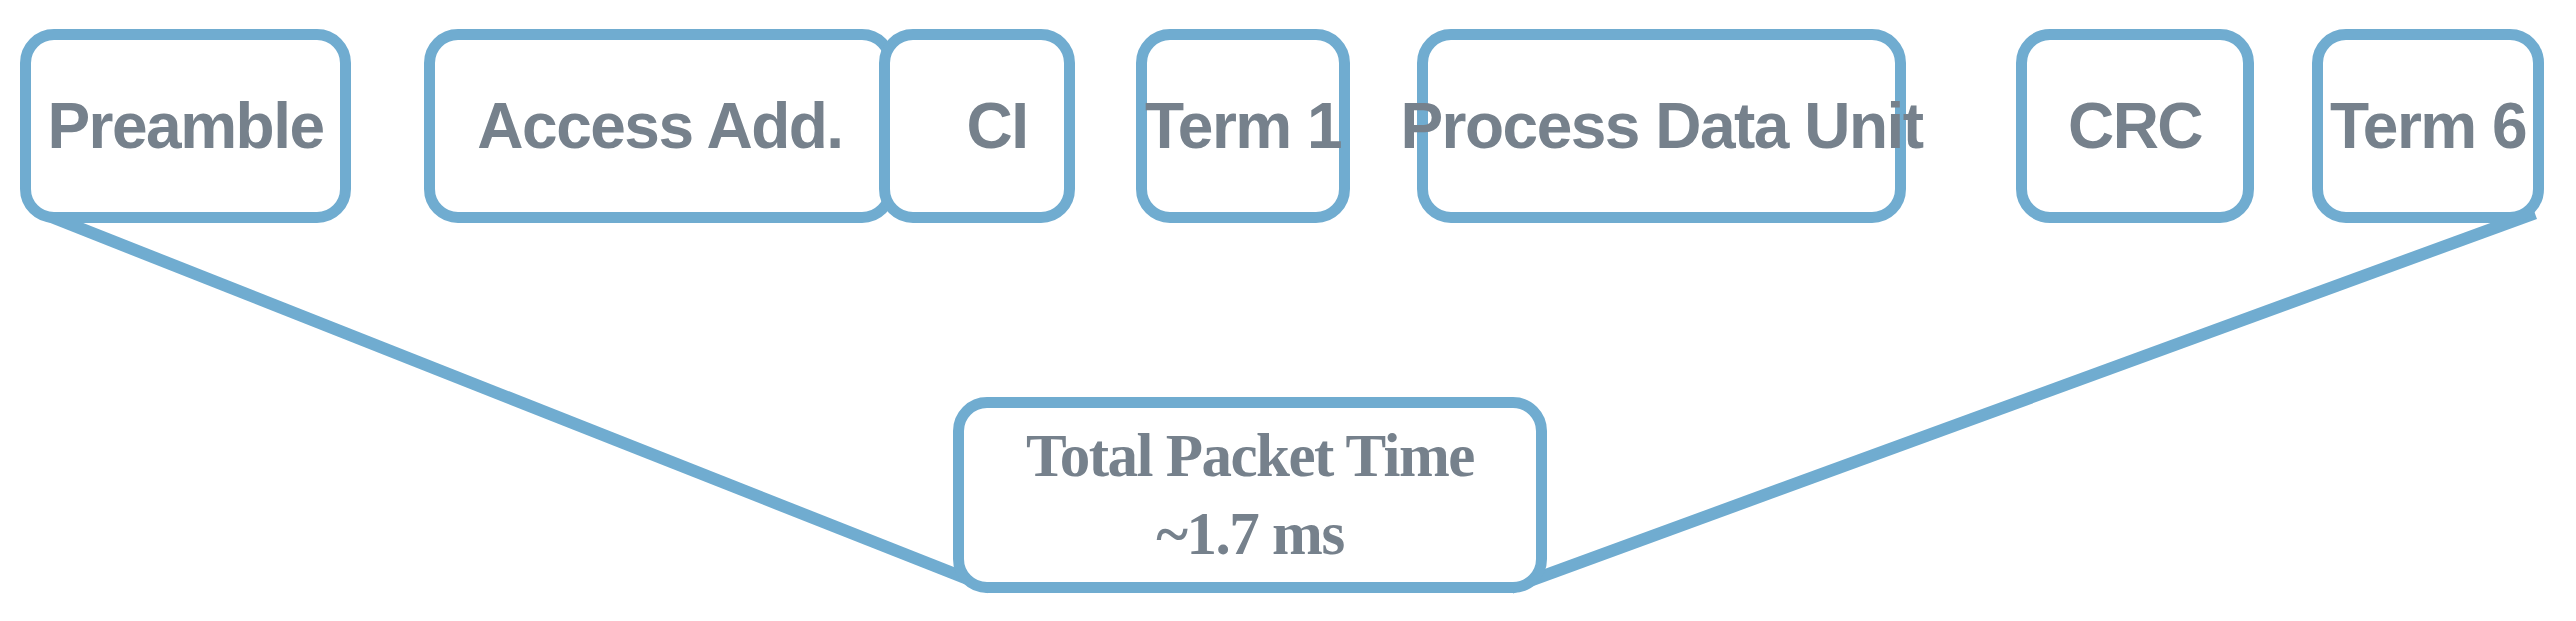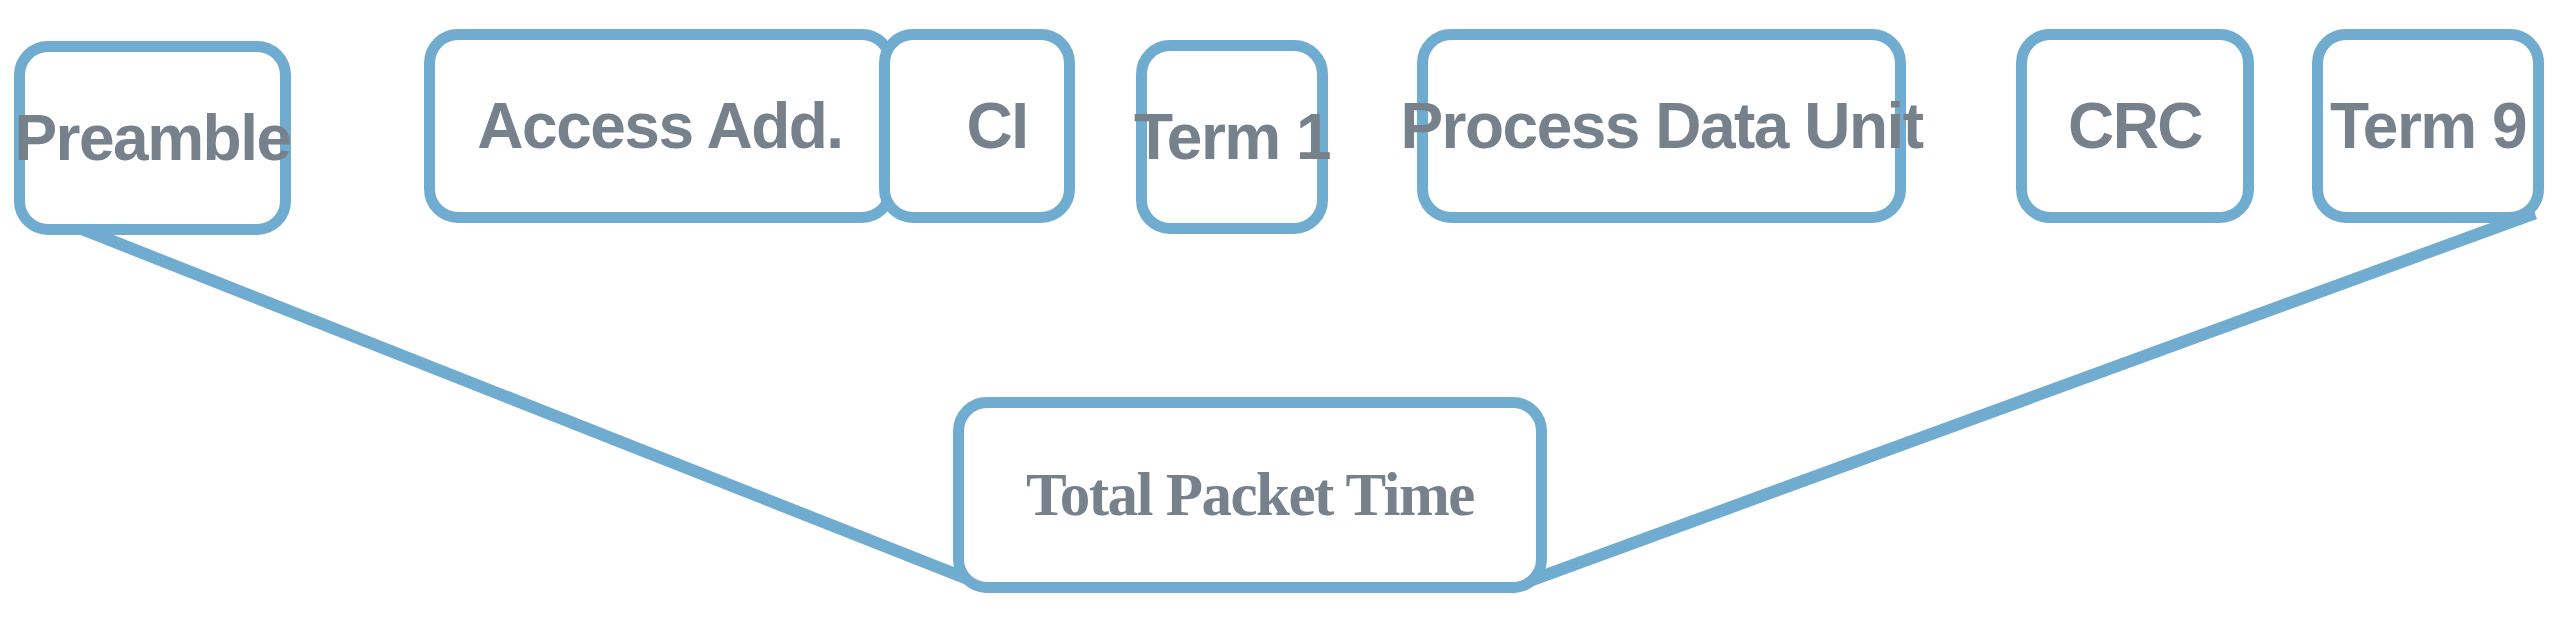--- a/index.html
+++ b/index.html
@@ -46,24 +46,24 @@
     align-items: center;
     justify-content: center;
     z-index: 2;
     color: var(--text);
     font-weight: bold;
     font-size: 64px;
     letter-spacing: -1.5px;
     white-space: nowrap;
     text-align: center;
   }
-  .f0 { left: 14px;   width: 277px; margin-top: 12px; }
+  .f0 { left: 20px;   width: 331px; }
   .f1 { left: 424px;  width: 472px; }
   .f2 { left: 879px; width: 196px; padding-left: 40px; }
-  .f3 { left: 1136px; width: 192px; margin-top: 11px; }
+  .f3 { left: 1136px; width: 214px; }
   .f4 { left: 1417px; width: 489px; }
   .f5 { left: 2016px; width: 238px; justify-content: center; }
   .f6 { left: 2312px; width: 232px; }
   .total-box {
     position: absolute;
     left: 953px;
     top: 397px;
     width: 594px;
     height: 196px;
     background: #ffffff;
@@ -112,21 +112,22 @@
 
   <div class="packet-box f4">
     <span>Process Data Unit</span>
   </div>
 
   <div class="packet-box f5">
     <span>CRC</span>
   </div>
 
   <div class="packet-box f6">
-    <span>Term 9</span>
+    <span>Term 6</span>
   </div>
 
   <div class="total-box">
     <span>Total Packet Time</span>
+    <span>~1.7 ms</span>
   </div>
 
 </div>
 
 
 </body></html>

